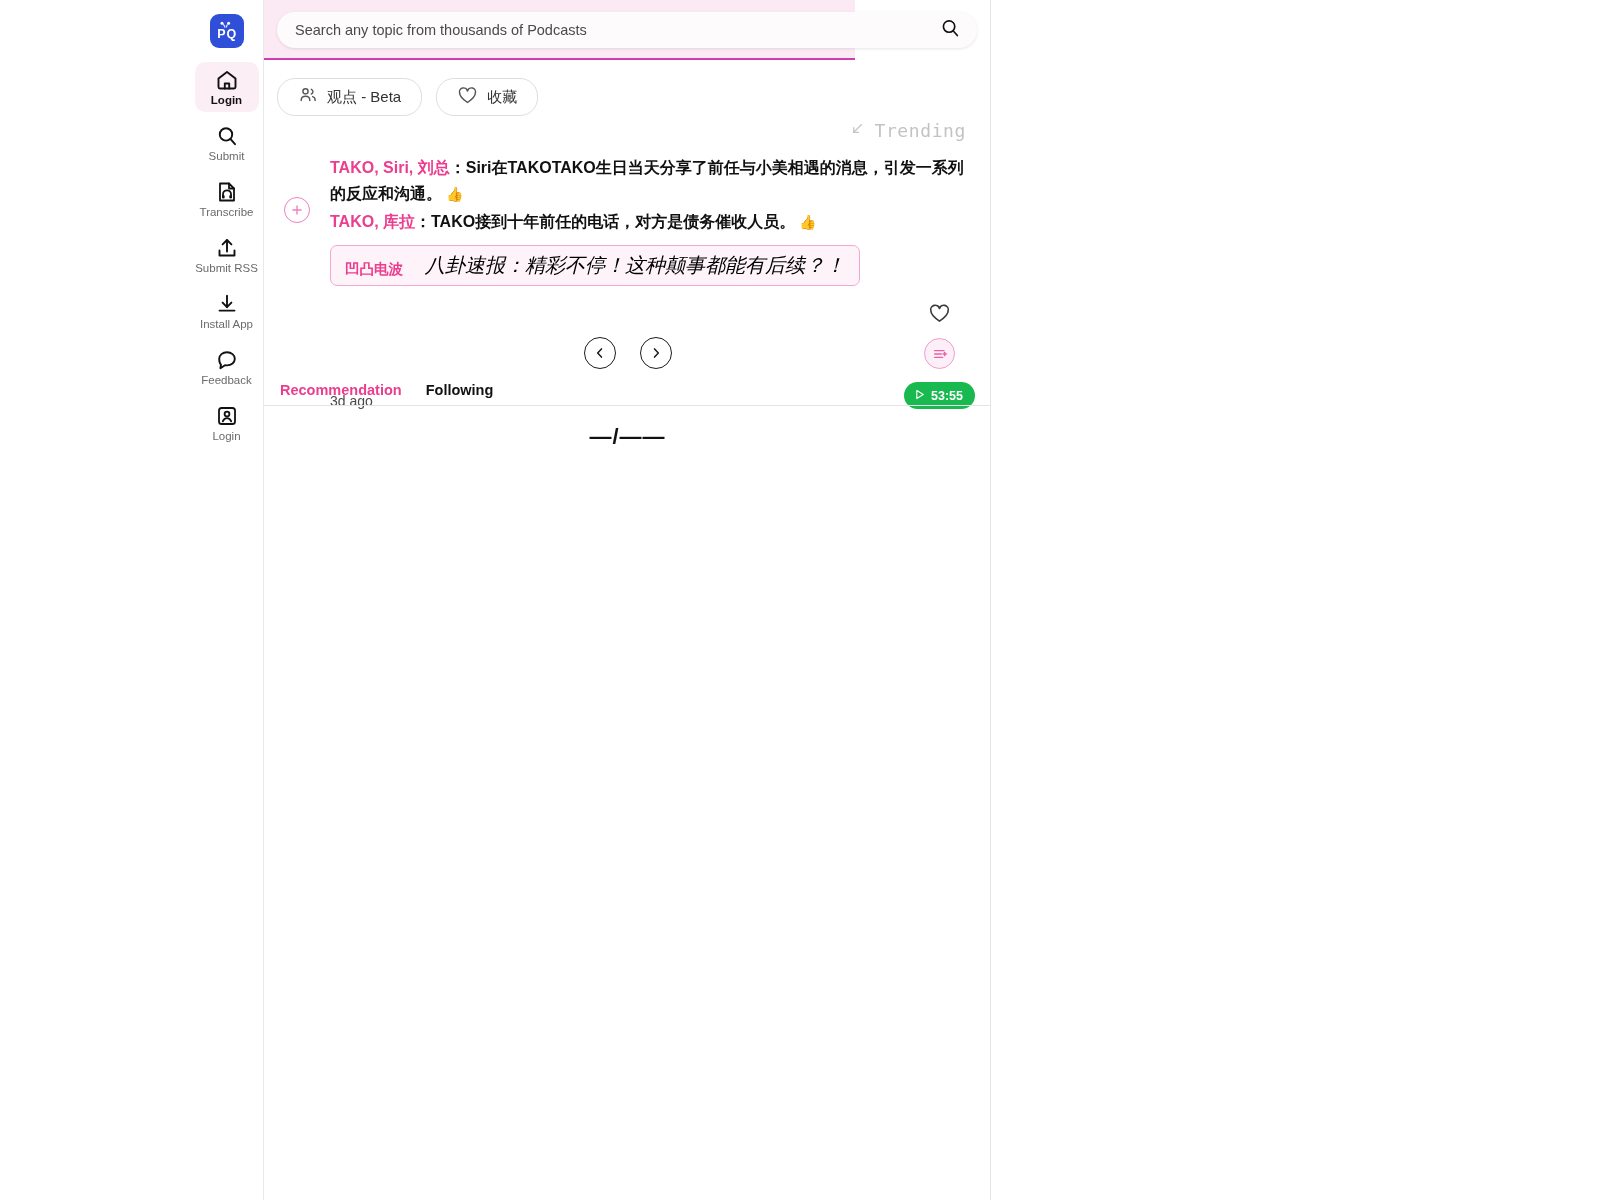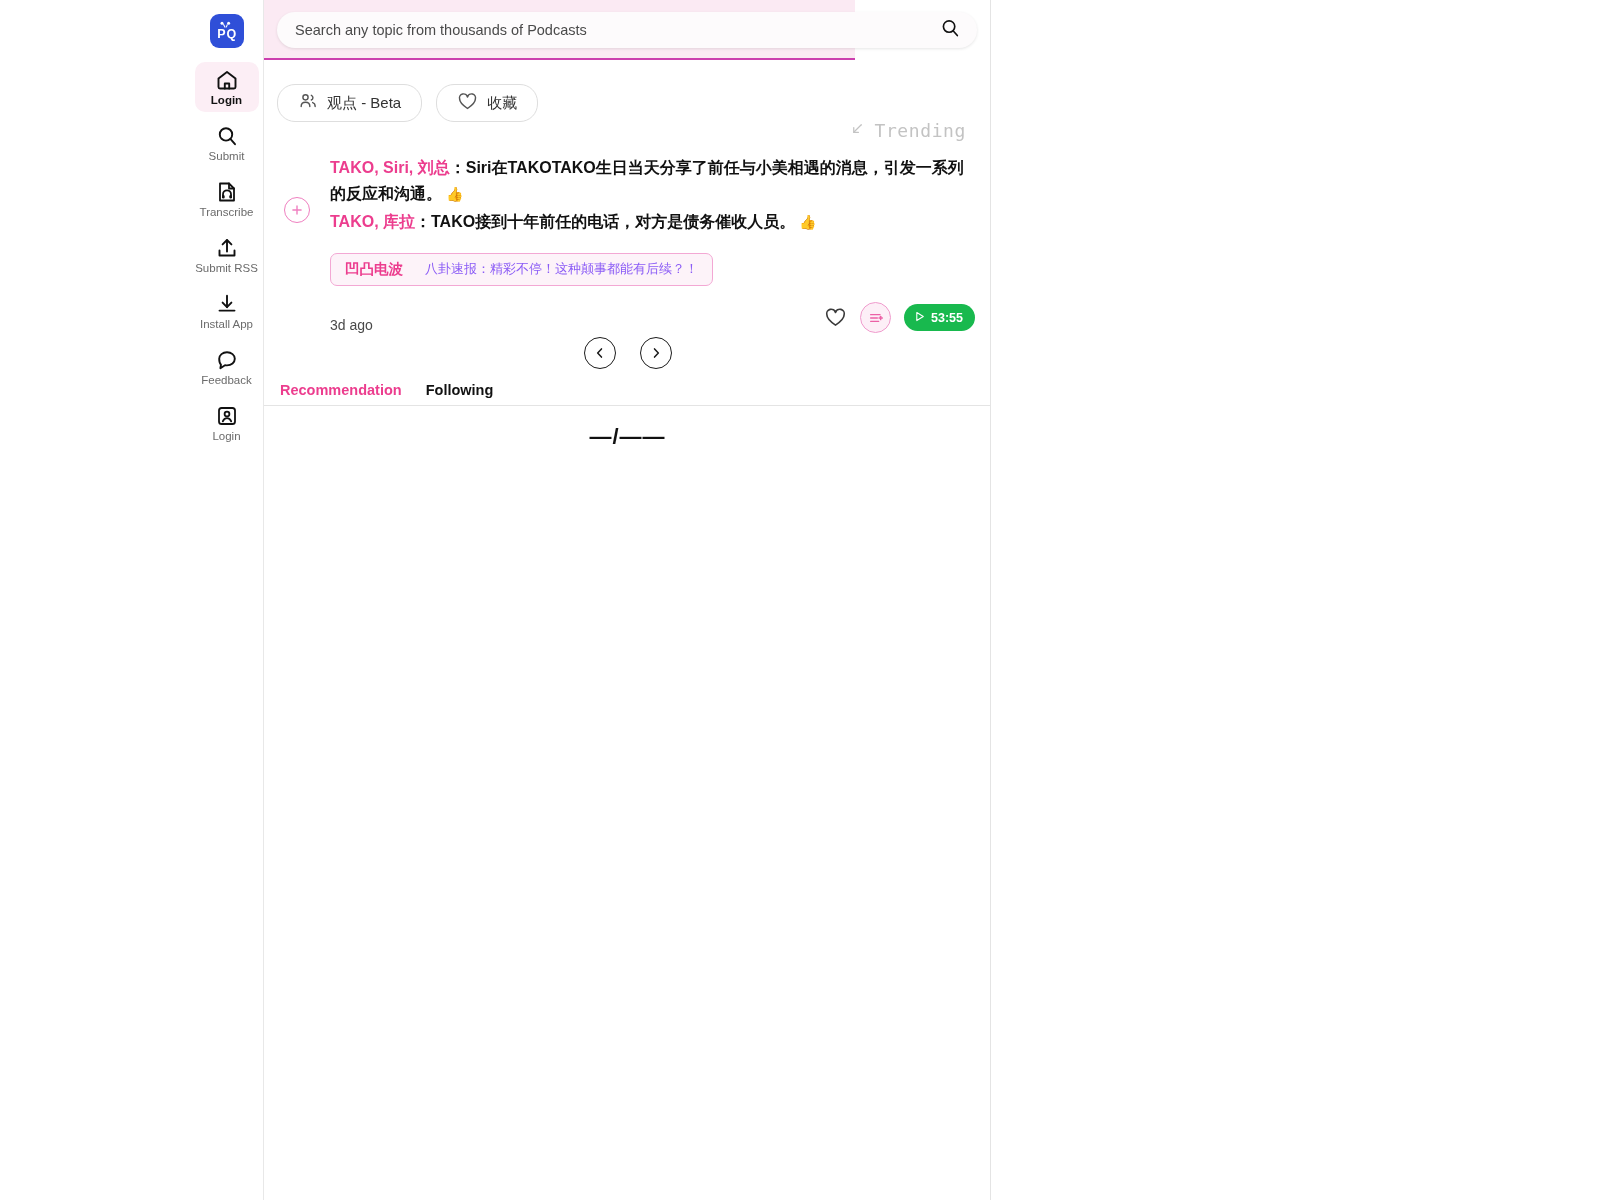--- a/index.html
+++ b/index.html
@@ -110,21 +110,21 @@
     font-size: 14.5px;
     color: #3b3b3b;
     font-family: "Liberation Sans", sans-serif;
   }
   .search-input::placeholder { color: #4a4a4a; }
 
   
   .filter-row {
     position: absolute;
     left: 13px;
-    top: 84px;
+    top: 78px;
     display: flex;
     gap: 14px;
   }
   .pill {
     height: 36px;
     border: 1px solid #dedede;
     border-radius: 18px;
     display: flex;
     align-items: center;
     gap: 9px;
@@ -191,52 +191,54 @@
   }
   .colon { color: #111; }
   .thumb {
     color: #333;
     font-weight: normal;
     font-size: 14px;
     margin-left: 4px;
   }
   .show-tag {
     display: inline-flex;
-    align-items: flex-start;
-    margin-top: 16px;
+    align-items: flex-end;
+    margin-top: 8px;
     border: 1px solid #f3a8d4;
     border-radius: 7px;
     background: #fdf3f9;
     padding: 6px 14px;
     gap: 22px;
   }
   .show-name {
     color: #ec3d8e;
     font-weight: bold;
     font-size: 14.5px;
   }
   .episode-title {
-    color: #8b5cf6;
-    font-size: 13px;
+    color: #000000;
+    font-size: 20px;
+    font-style: italic;
   }
   .meta-row {
     display: flex;
     align-items: flex-end;
     justify-content: space-between;
     margin-top: 16px;
     padding-left: 50px;
   }
   .time-ago {
     font-size: 14px;
     color: #4a4a4a;
   }
   .actions {
     display: flex;
     align-items: center;
     gap: 13px;
+    flex-direction: column;
   }
   .icon-btn { cursor: pointer; display: flex; align-items: center; }
   .transcript-btn {
     width: 29px;
     height: 29px;
     border-radius: 50%;
     border: 1.3px solid #f09bcd;
     background: #fdeff7;
     display: flex;
     align-items: center;

